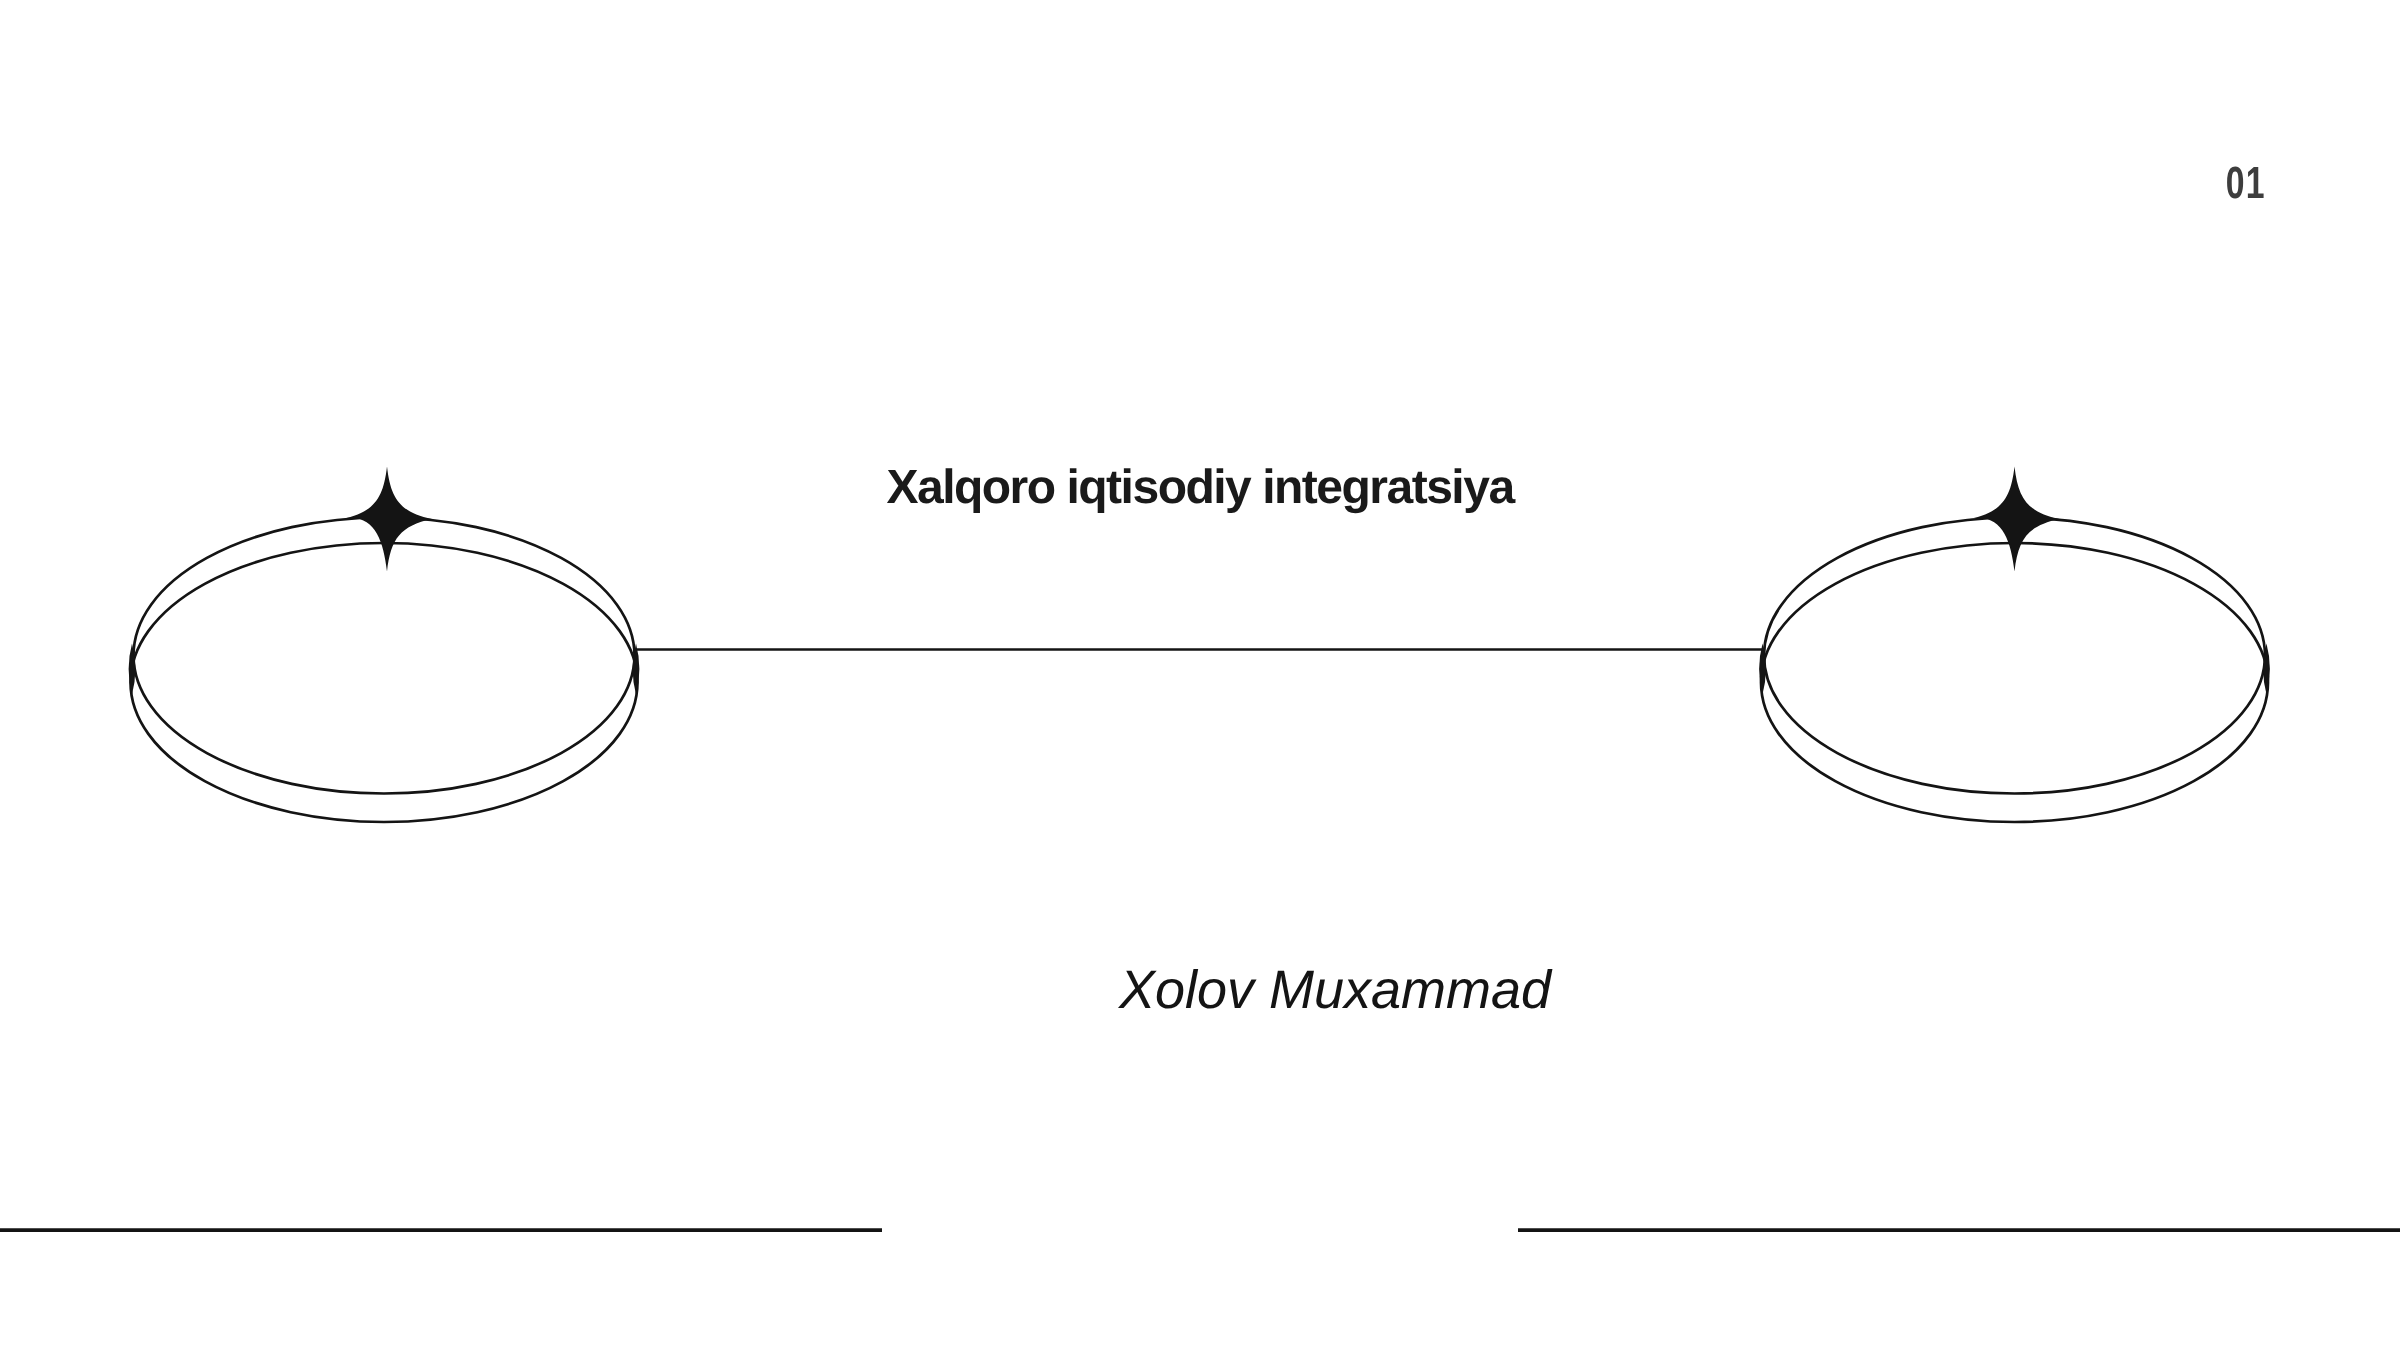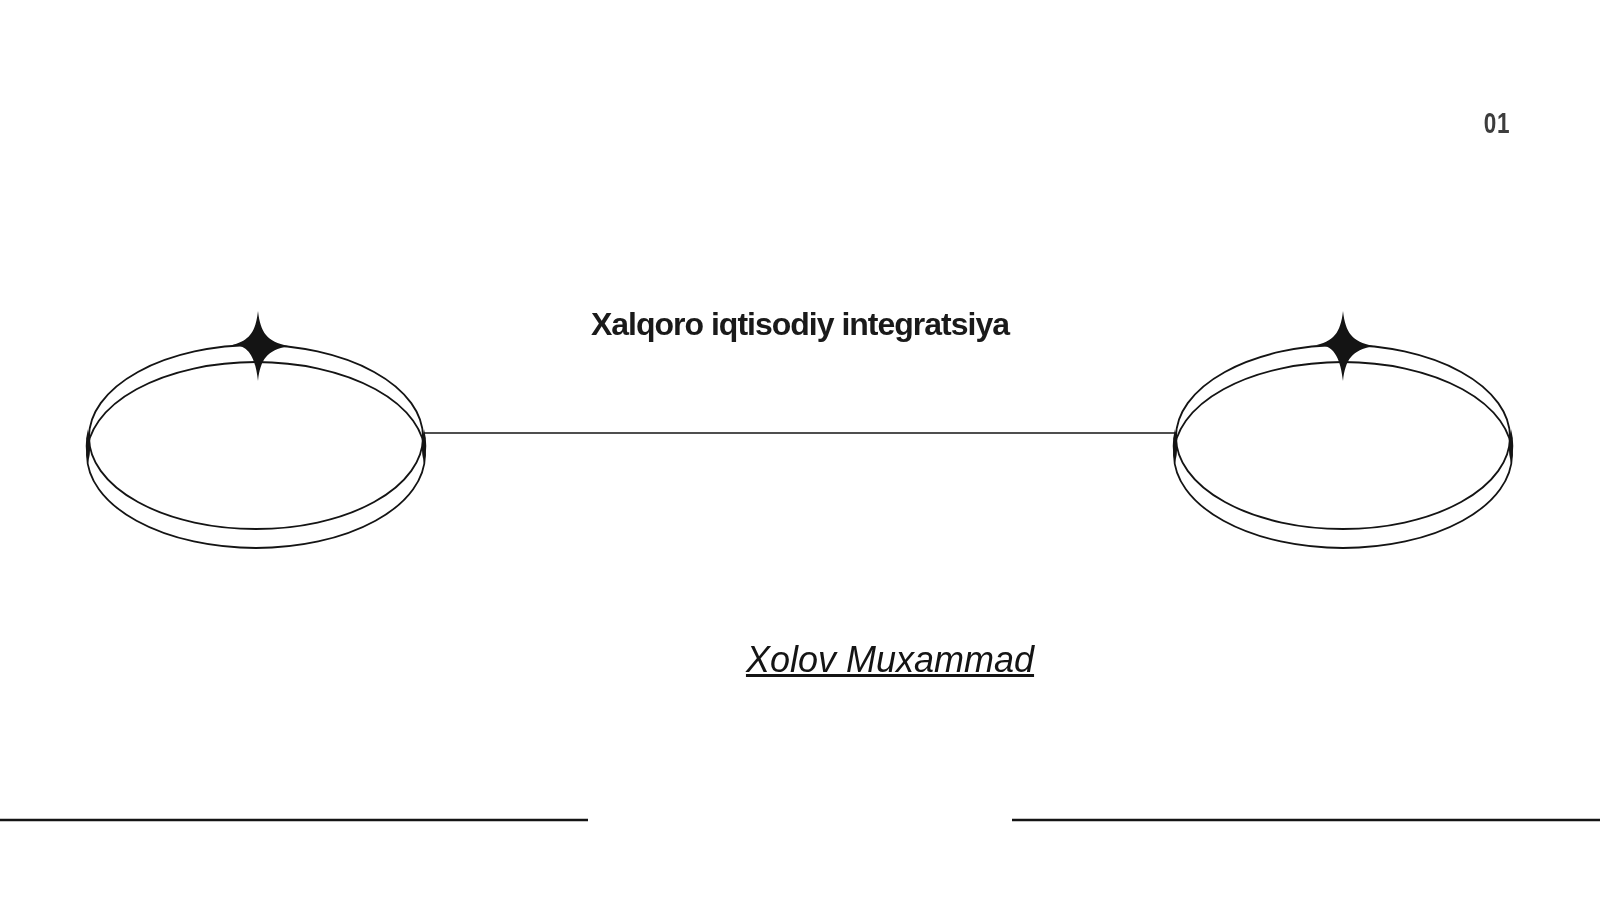--- a/index.html
+++ b/index.html
@@ -75,21 +75,20 @@
     position: absolute;
     top: 616px;
     left: 890px;
     transform: translateX(-50%);
     white-space: nowrap;
     font-size: 36px;
     font-style: italic;
     font-weight: 400;
     color: var(--ink);
     line-height: 1.1;
-    text-decoration: underline;
   }
 </style>
 </head>
 <body>
 
 <div class="slide">
 
   <svg class="decor-svg" viewBox="0 0 1600 900" aria-hidden="true">
 
     <g>

